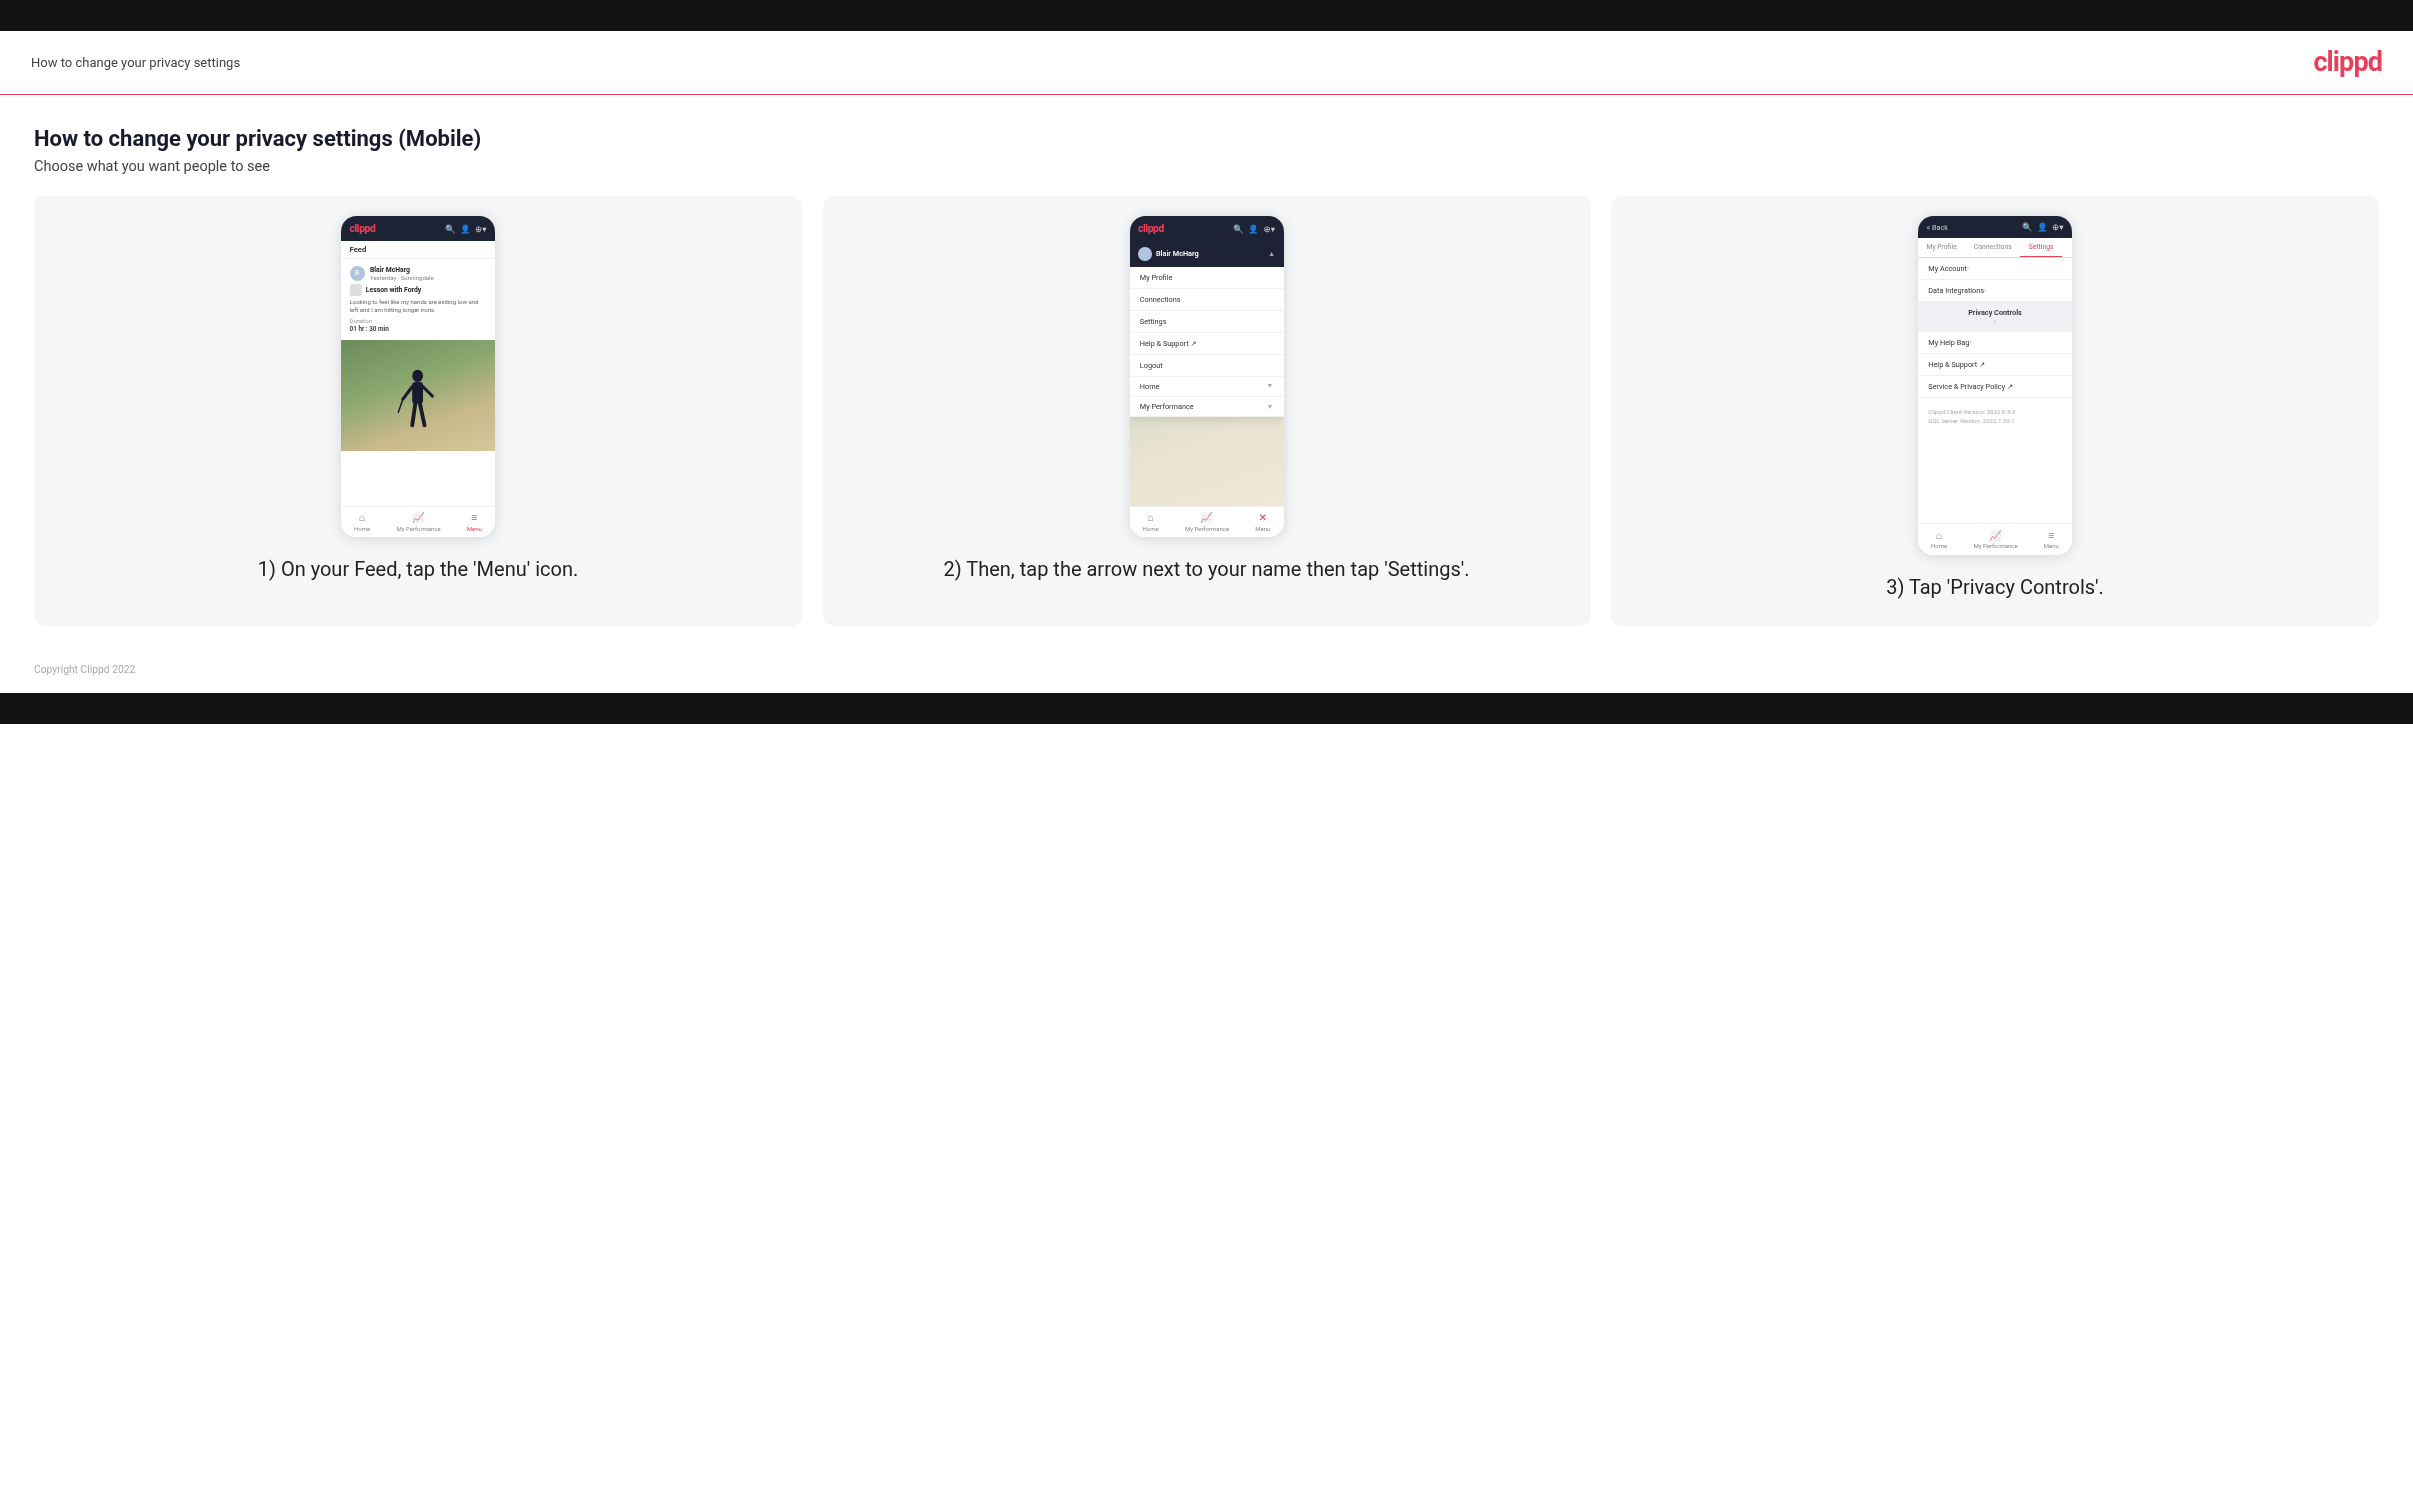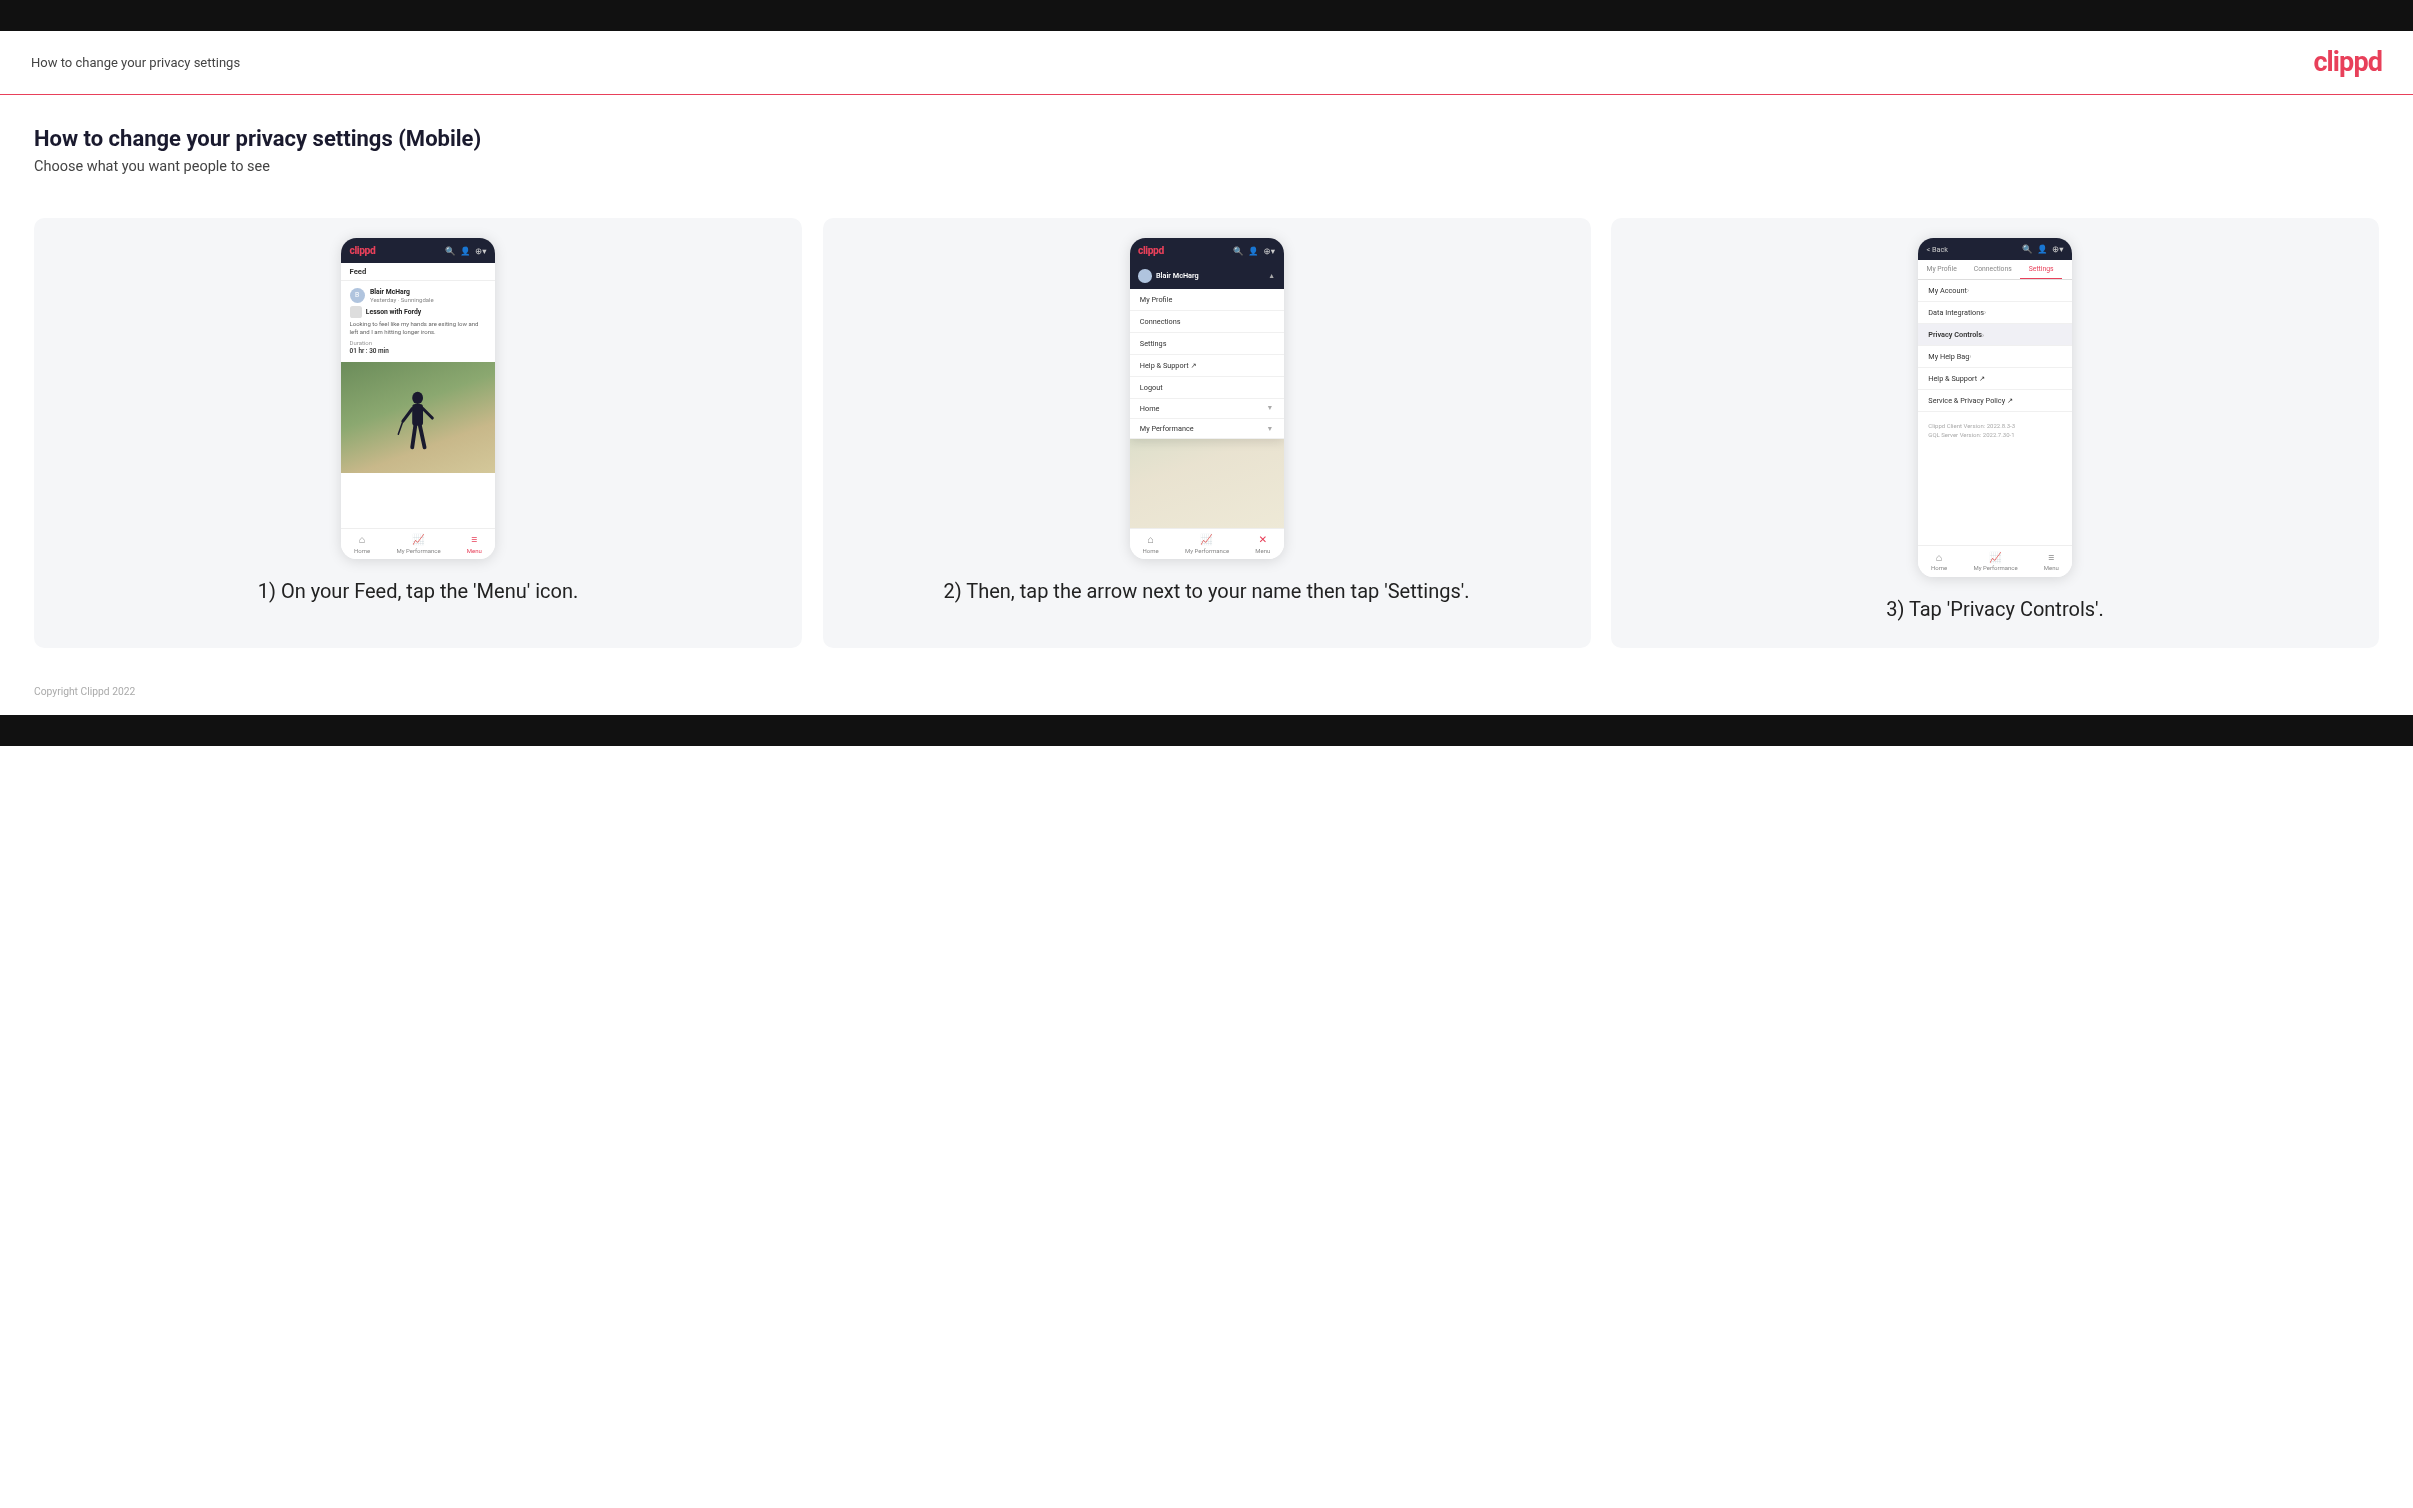--- a/index.html
+++ b/index.html
@@ -42,21 +42,21 @@
 
     .page-heading {
       font-size: 22px;
       font-weight: 700;
       color: #1a1a2e;
       margin-bottom: 6.8px;
     }
     .page-subheading {
       font-size: 14.5px;
       color: #444;
-      margin-bottom: 43px;
+      margin-bottom: 21px;
     }
 
     
     .steps-row {
       display: flex;
       gap: 20.5px;
       justify-content: space-between;
     }
 
     .step-card {
@@ -517,21 +517,21 @@
 
         <div class="phone-content">
           <div class="settings-list-item">
             <span>My Account</span>
             <span class="arrow-right">›</span>
           </div>
           <div class="settings-list-item">
             <span>Data Integrations</span>
             <span class="arrow-right">›</span>
           </div>
-          <div class="settings-list-item highlight" style="background:#f0f0f5;">
+          <div class="settings-list-item highlight" style="background:#f0f0f5;flex-direction:column;">
             <span>Privacy Controls</span>
             <span class="arrow-right">›</span>
           </div>
           <div class="settings-list-item">
             <span>My Help Bag</span>
             <span class="arrow-right">›</span>
           </div>
           <div class="settings-list-item">
             <span>Help &amp; Support ↗</span>
           </div>

